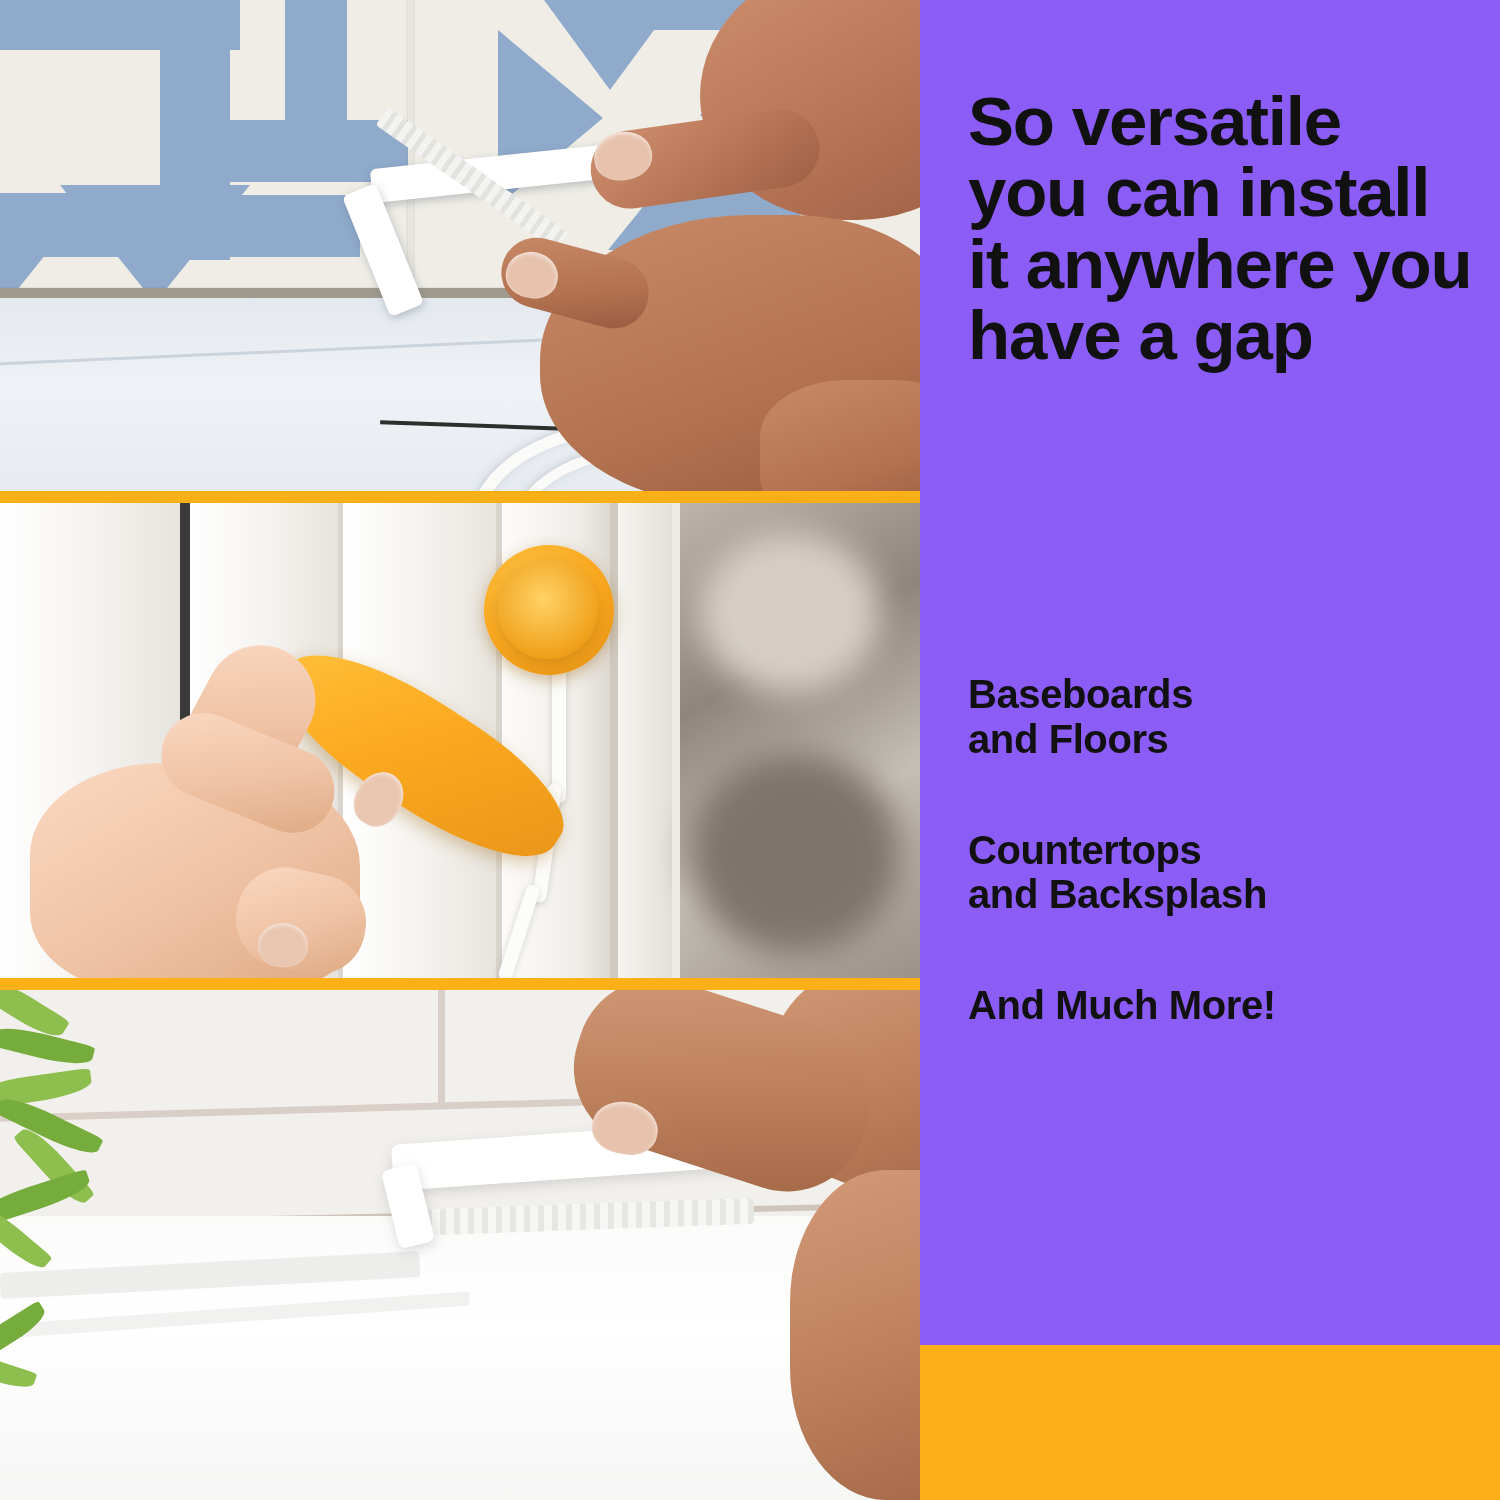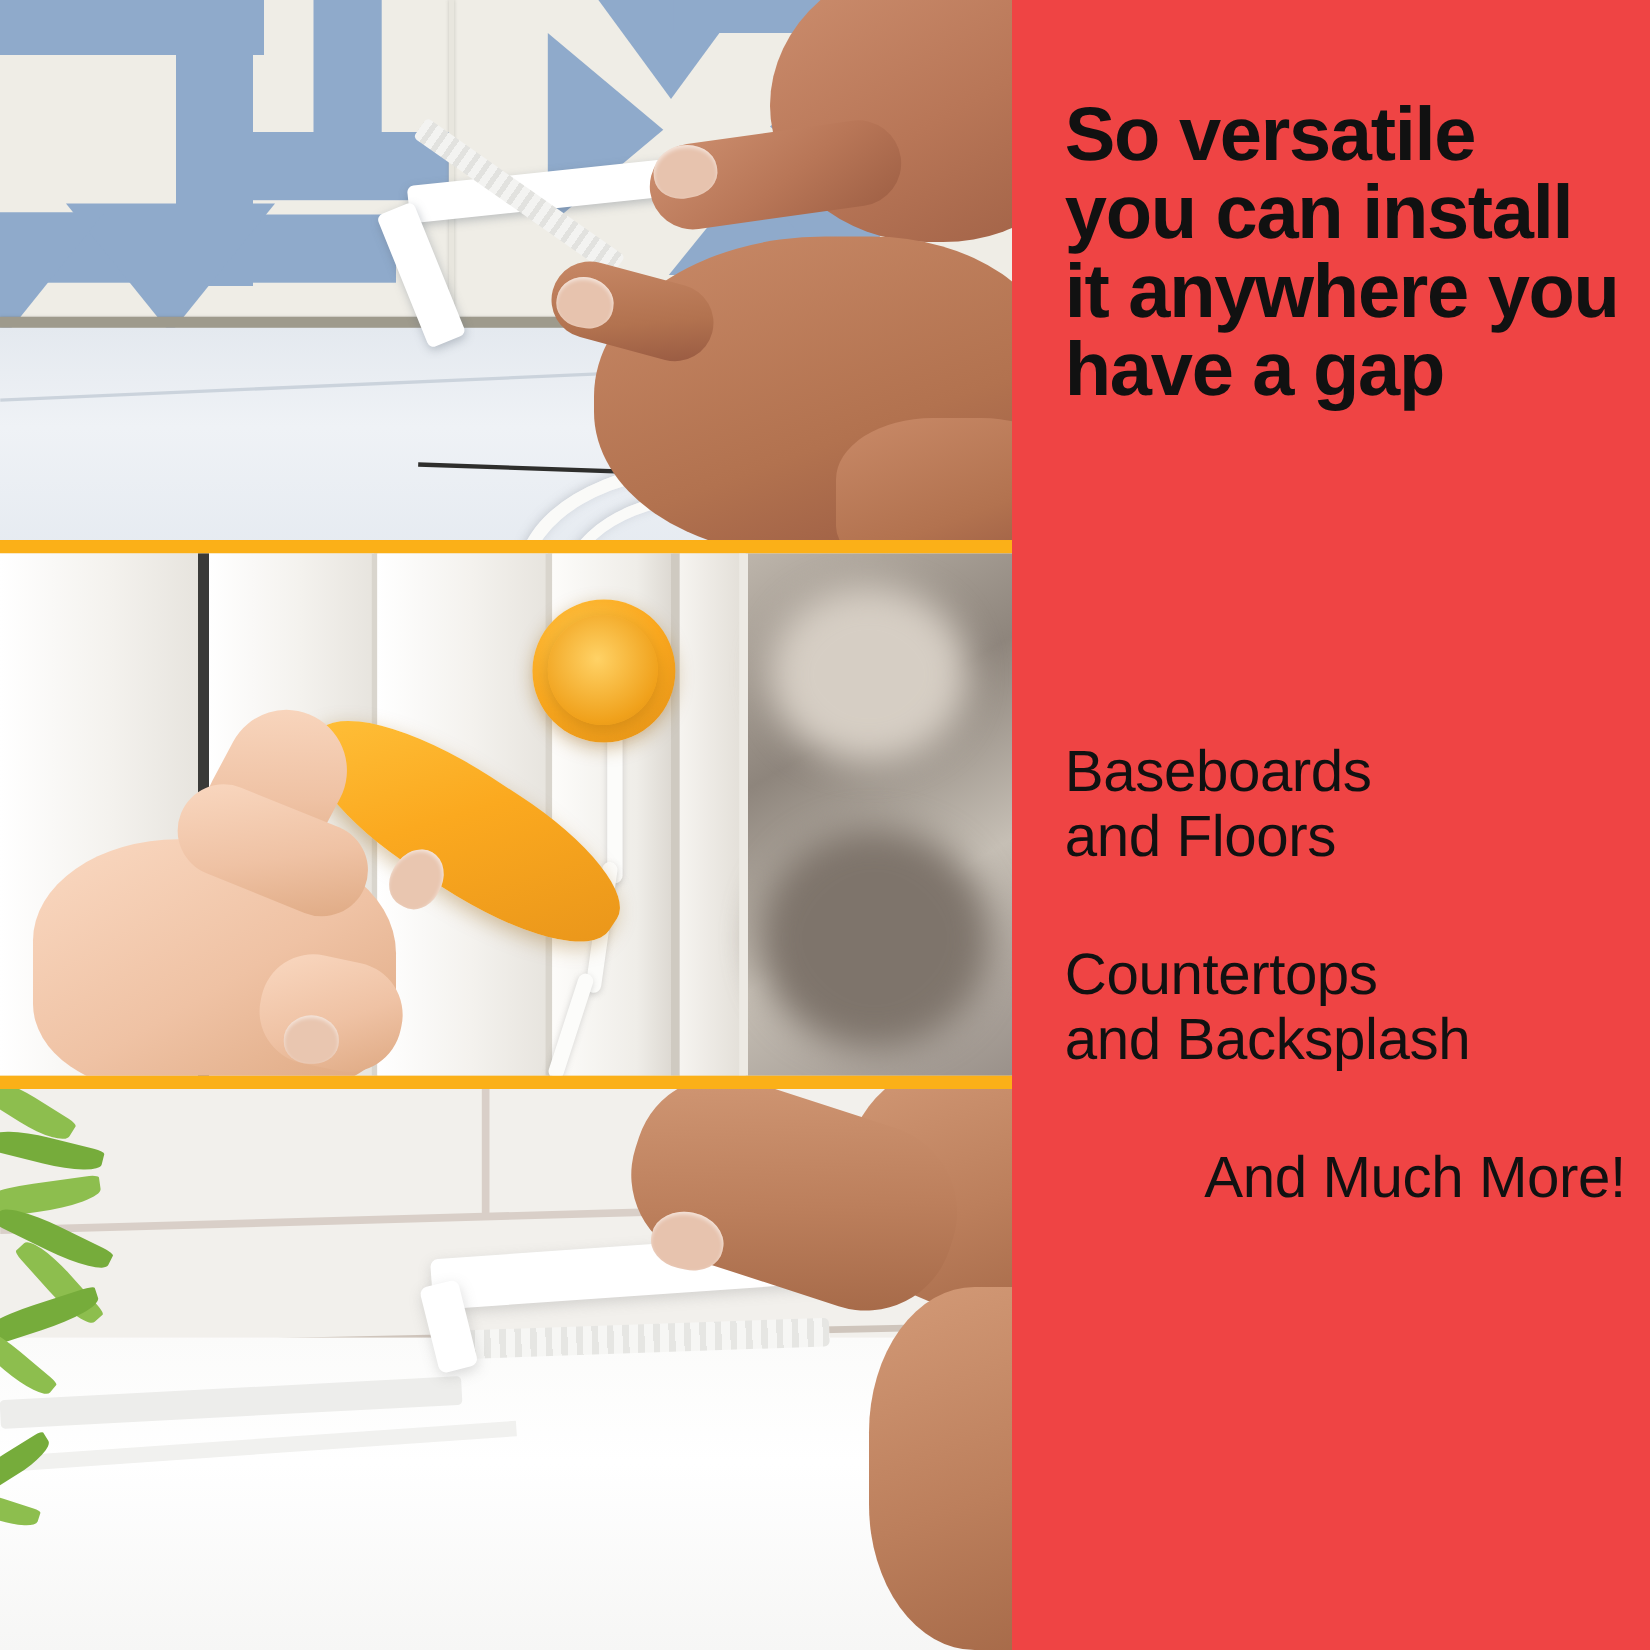--- a/index.html
+++ b/index.html
@@ -71,32 +71,32 @@
   .ctop{position:absolute;left:0;width:920px;background:linear-gradient(180deg,#FBFBFA 0%,#FFFFFF 40%,#F6F6F5 100%);}
   .ctop-edge{position:absolute;background:#EDEDEB;}
   .strip3{position:absolute;background:#FFFFFF;border-radius:7px;
           box-shadow:0 4px 12px rgba(140,140,140,.3);}
   .strip3tex{position:absolute;background:repeating-linear-gradient(90deg,#F6F6F4 0 8px,#E6E6E3 8px 14px);border-radius:5px;}
   .leaf{position:absolute;background:#8DBE4E;border-radius:50% 10% 50% 10%;}
   .leaf2{background:#76AC3B;}
   .skinD{background:linear-gradient(160deg,#D39A77 0%,#BC7F5C 55%,#A26645 100%);}
 
   
-  .info{position:absolute;left:920px;top:0;width:580px;height:1500px;background:#ef4444;}
+  .info{position:absolute;left:920px;top:0;width:580px;height:1345px;background:#8b5cf6;}
   .headline{
     position:absolute;left:48px;top:86px;width:510px;
     font-size:69px;line-height:1.035;font-weight:bold;color:#111111;
     letter-spacing:-1.2px;
   }
   .uses{position:absolute;left:48px;top:672px;width:510px;}
   .use-item{
-    font-size:53px;line-height:1.12;font-weight:normal;color:#111111;
+    font-size:40px;line-height:1.12;font-weight:bold;color:#111111;
     letter-spacing:-0.4px;margin-bottom:66px;white-space:pre-line;
   }
-  .use-item:last-child{margin-bottom:0;text-align:right;}
+  .use-item:last-child{margin-bottom:0;}
 </style>
 </head>
 <body>
 
 <div class="canvas">
 
   <div class="photo-col">
 
     <div class="photo p1">
       <div class="scene1">

